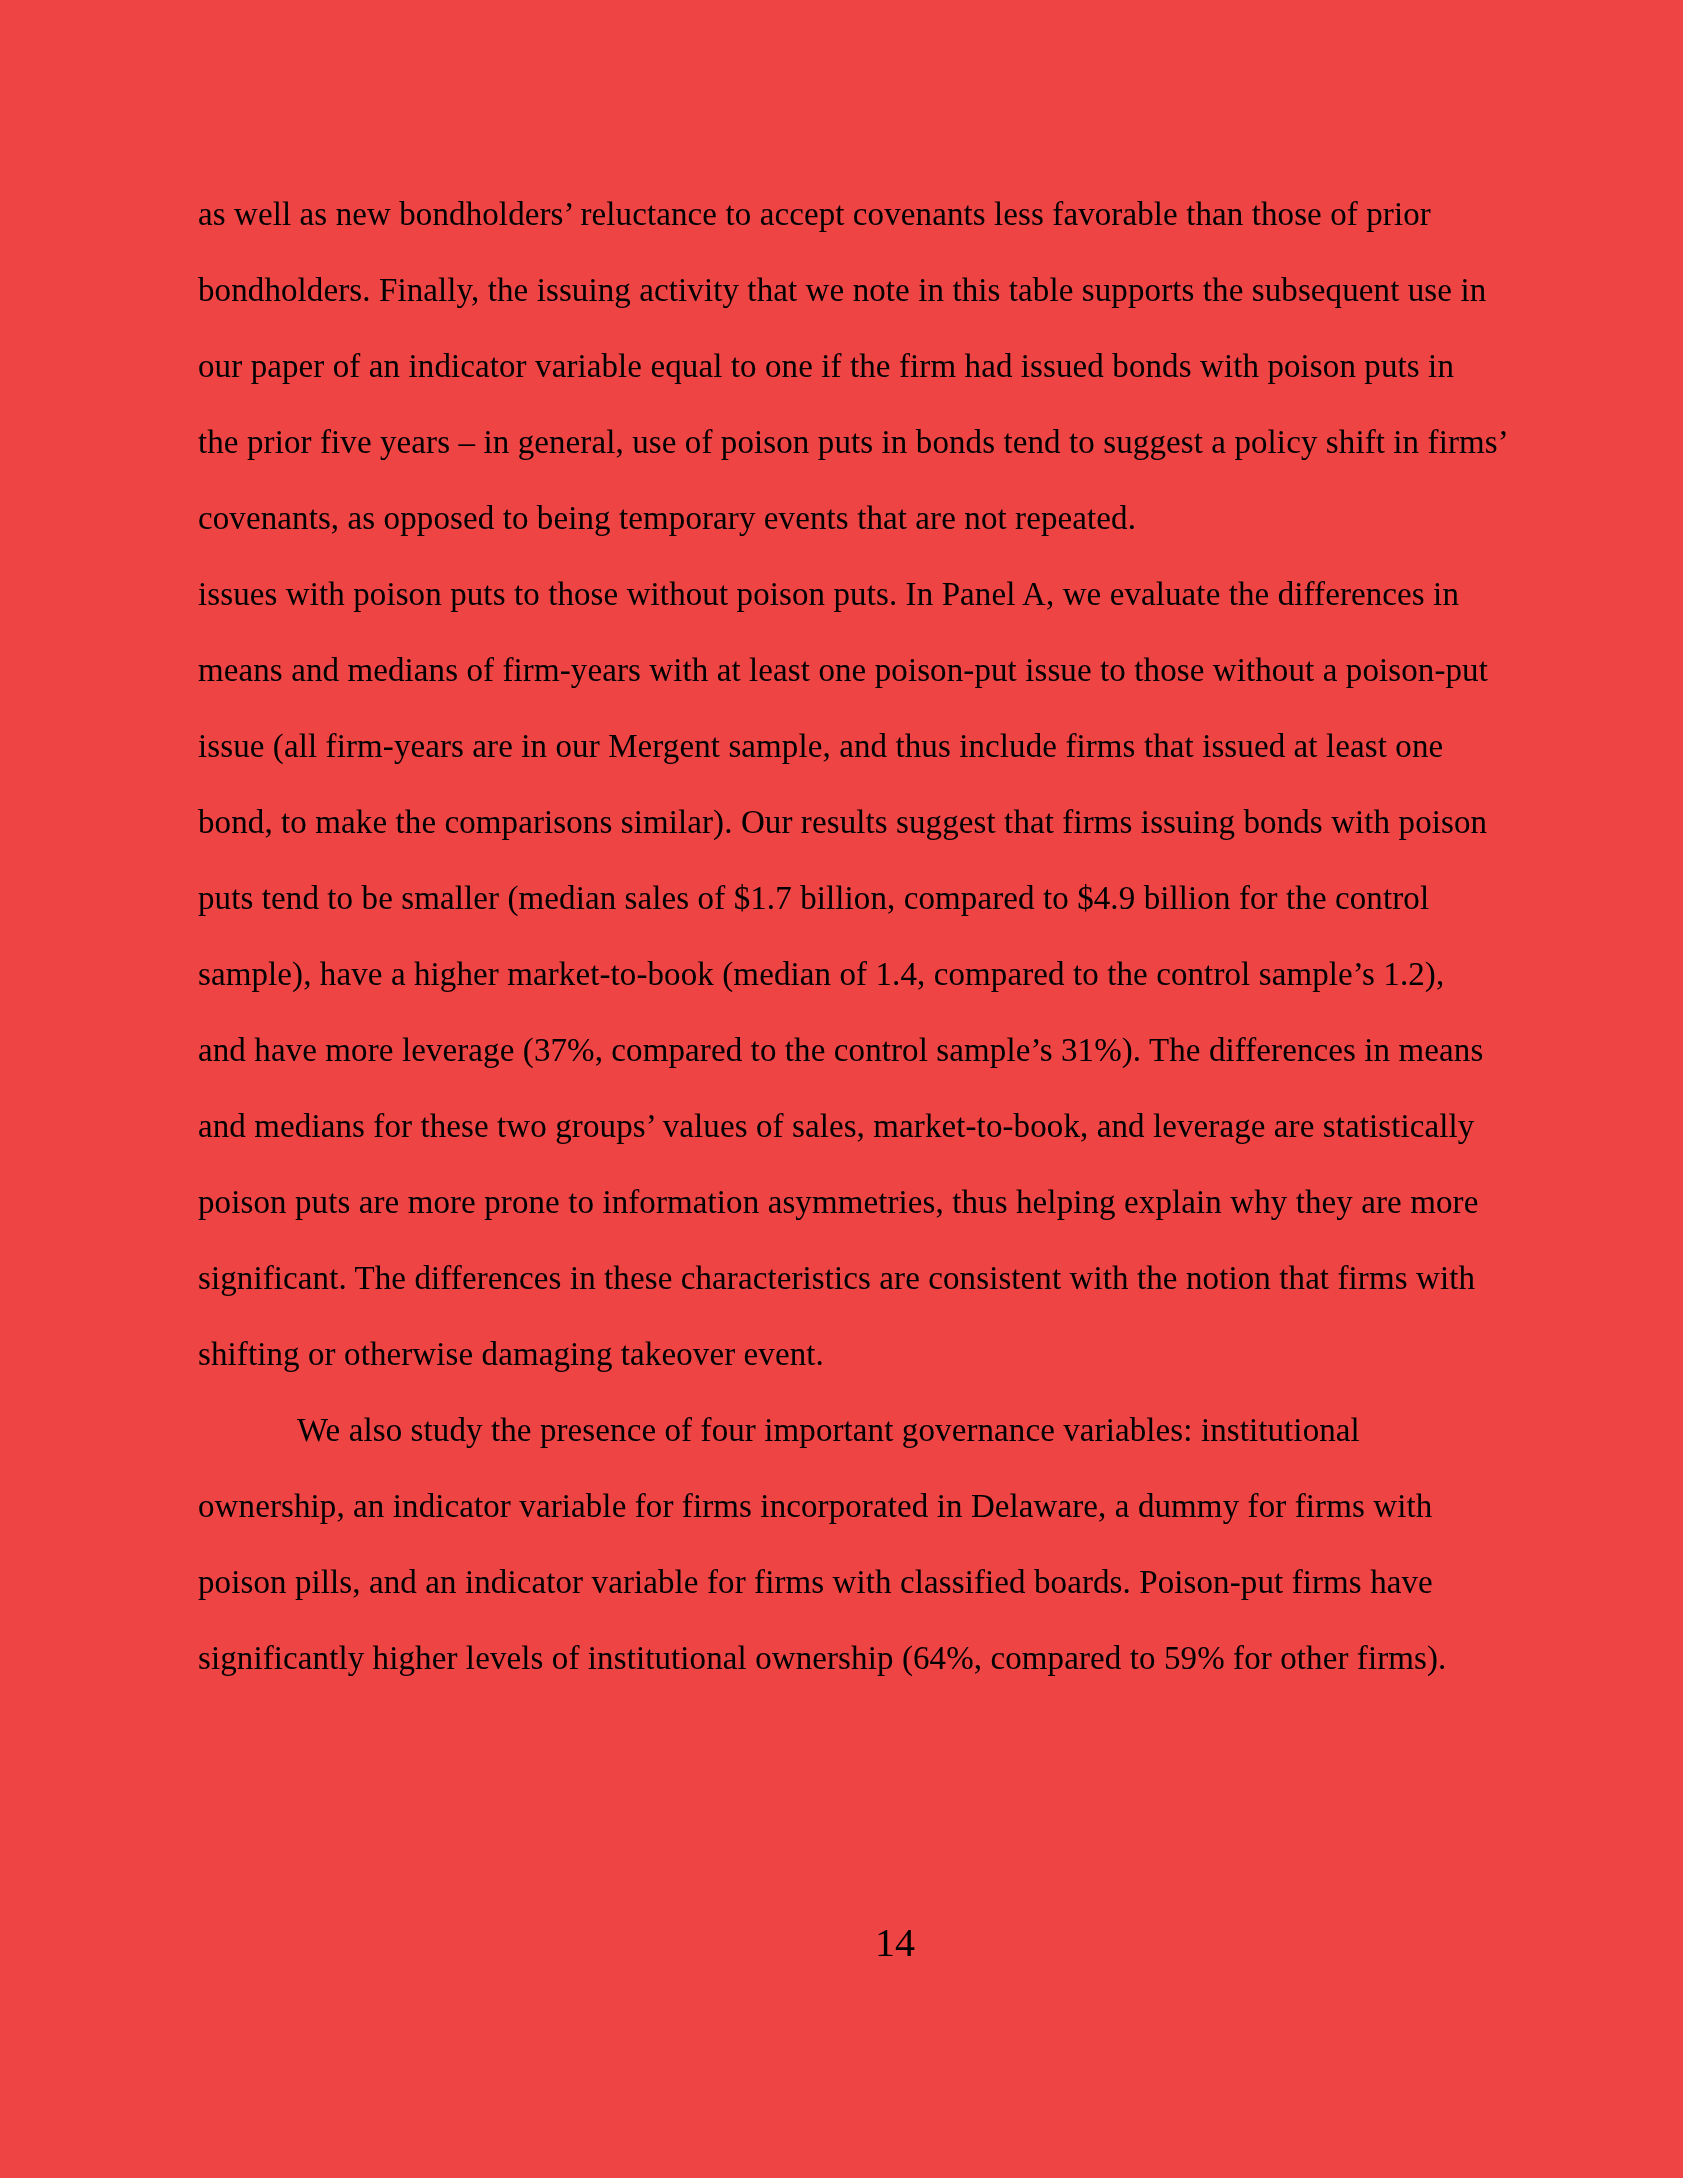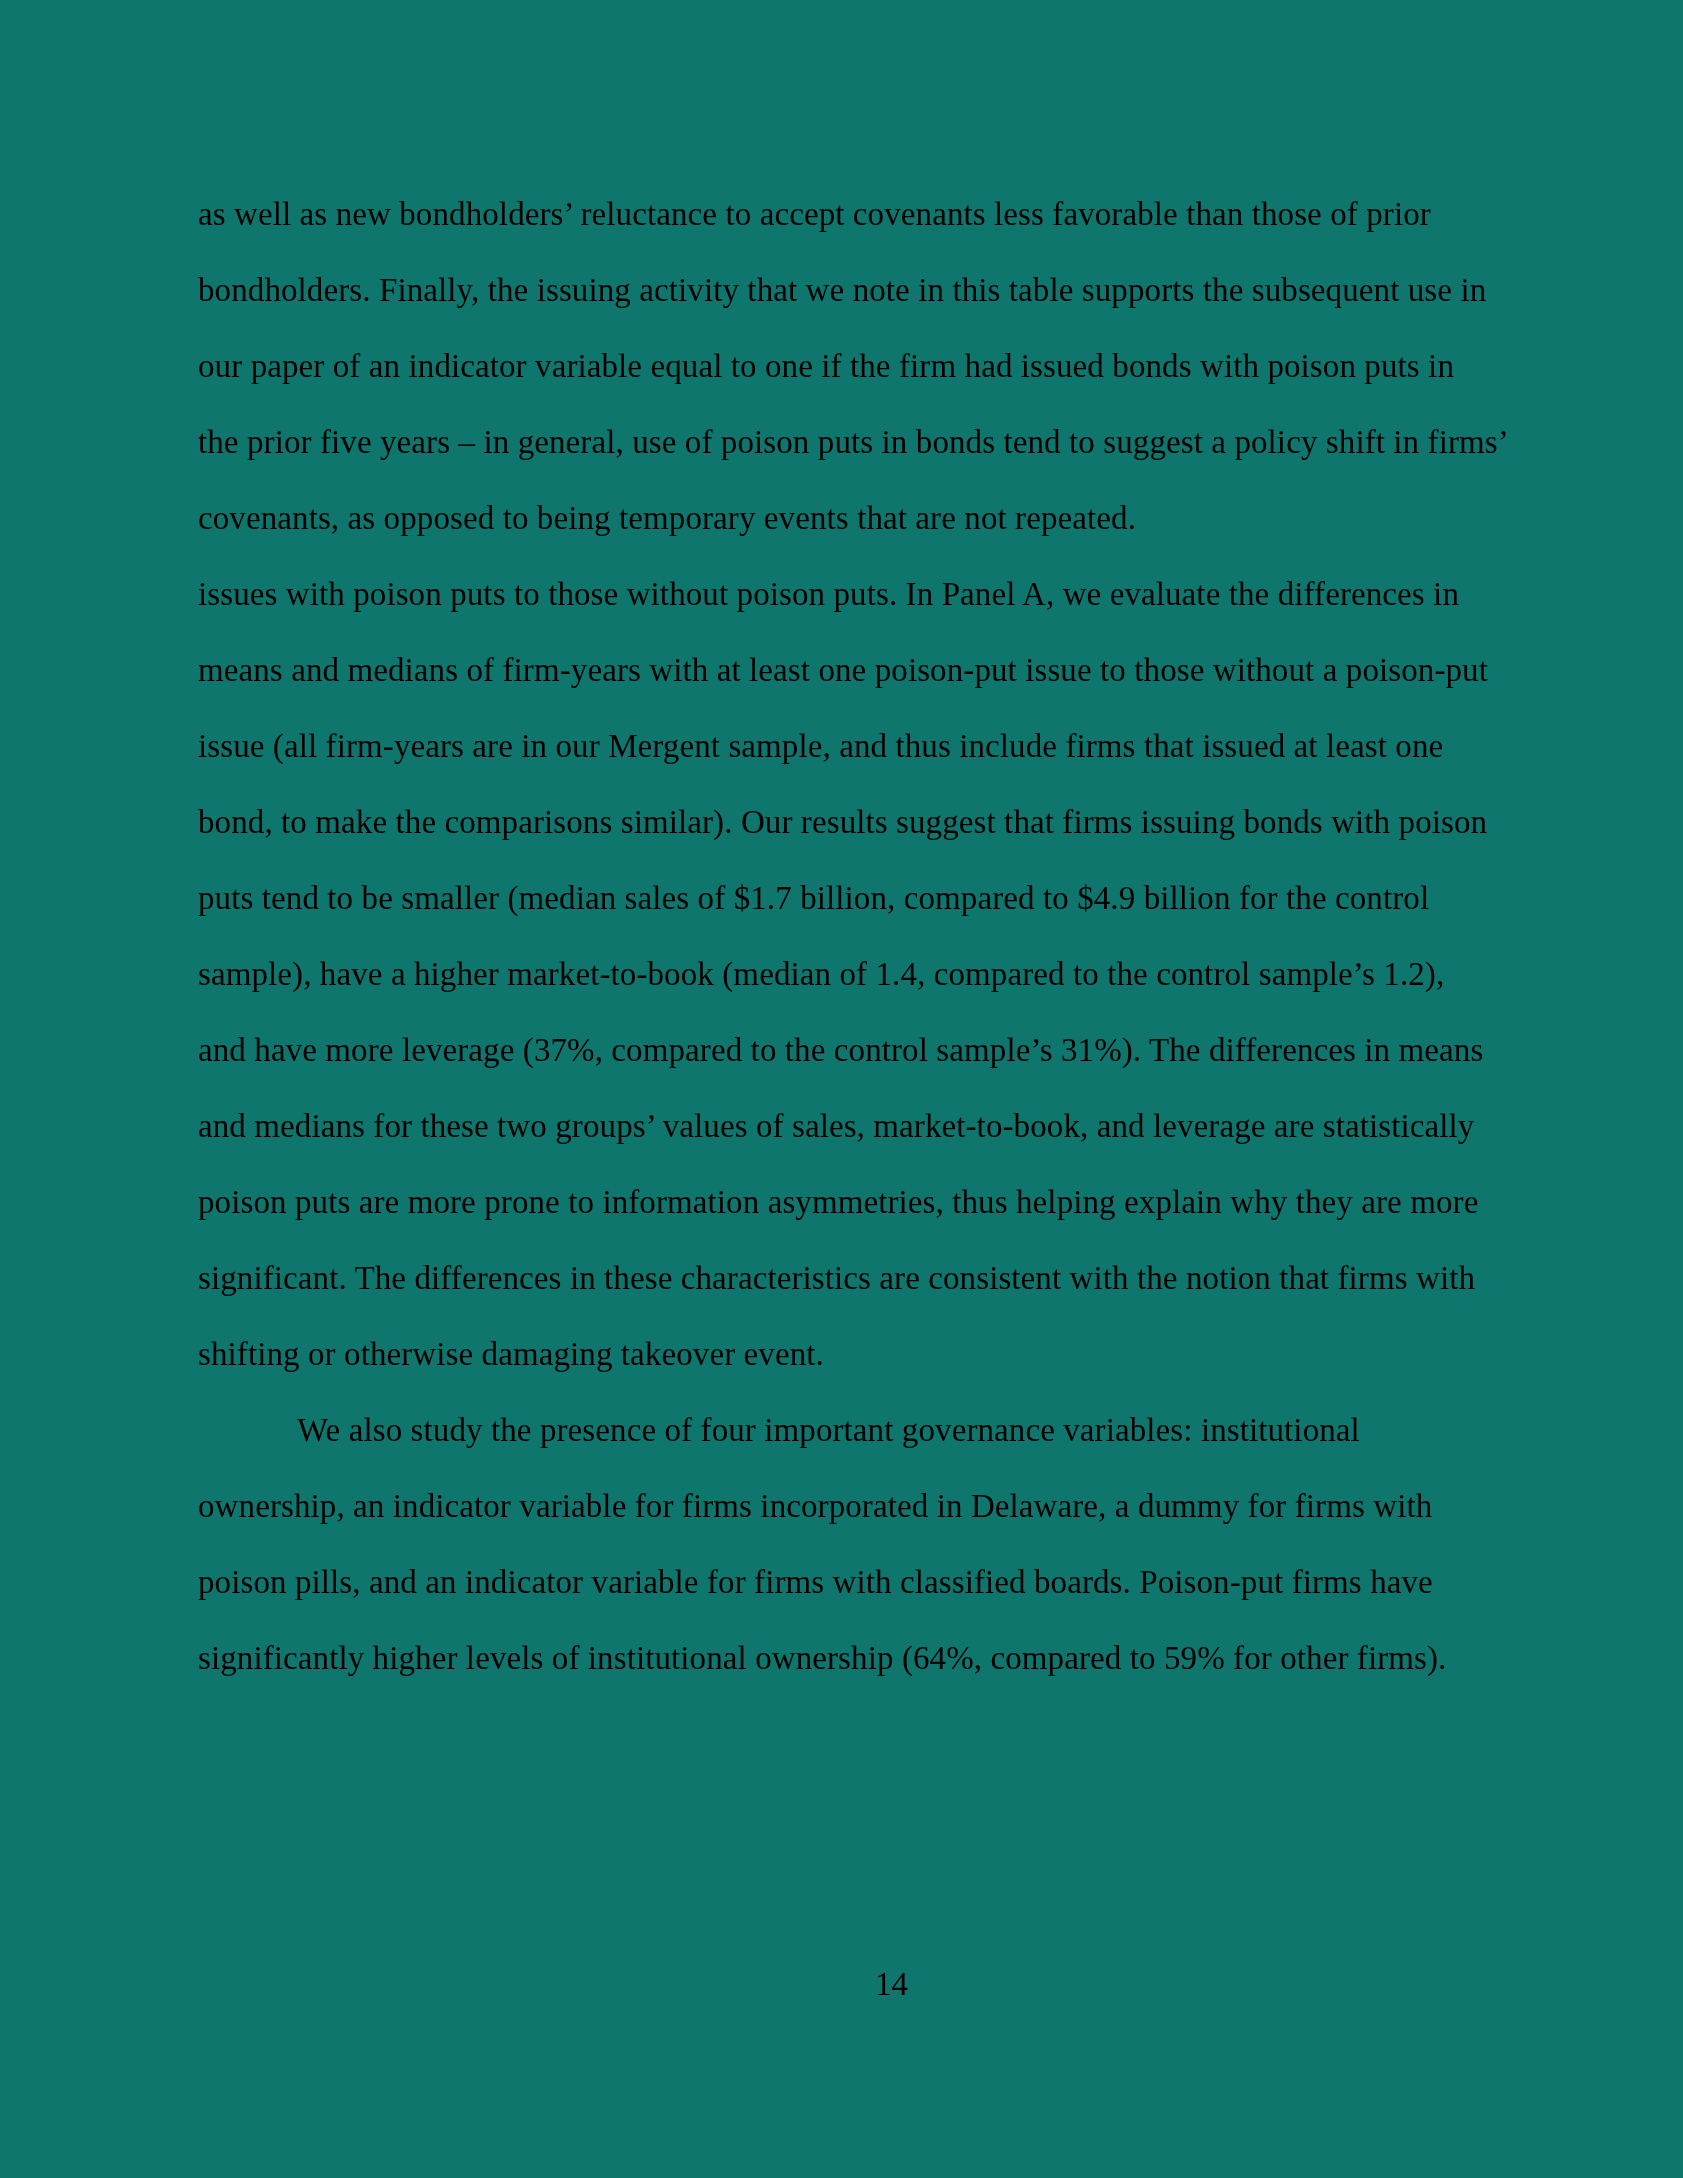--- a/index.html
+++ b/index.html
@@ -4,21 +4,21 @@
 <style>
   html, body {
     margin: 0;
     padding: 0;
     background: #888;
   }
   .page {
     position: relative;
     width: 1683px;
     height: 2178px;
-    background: #0f766e;
+    background: #ef4444;
     color: #000000;
     font-family: "Liberation Serif", "DejaVu Serif", serif;
     overflow: hidden;
   }
   .doc-text {
     position: absolute;
     left: 198px;
     top: 176px;
     width: 1287px;
     font-size: 33px;
@@ -31,22 +31,22 @@
   }
   .text-line {
     white-space: nowrap;
   }
   .text-line.indent {
     text-indent: 99px;
   }
   .page-number {
     position: absolute;
     left: 875px;
-    top: 1968px;
-    font-size: 33px;
+    top: 1926px;
+    font-size: 40px;
     line-height: 33px;
   }
 </style>
 </head>
 <body>
 
 <div class="page">
   <div class="doc-text">
       <div class="paragraph">
         <div class="text-line">as well as new bondholders’ reluctance to accept covenants less favorable than those of prior</div>

